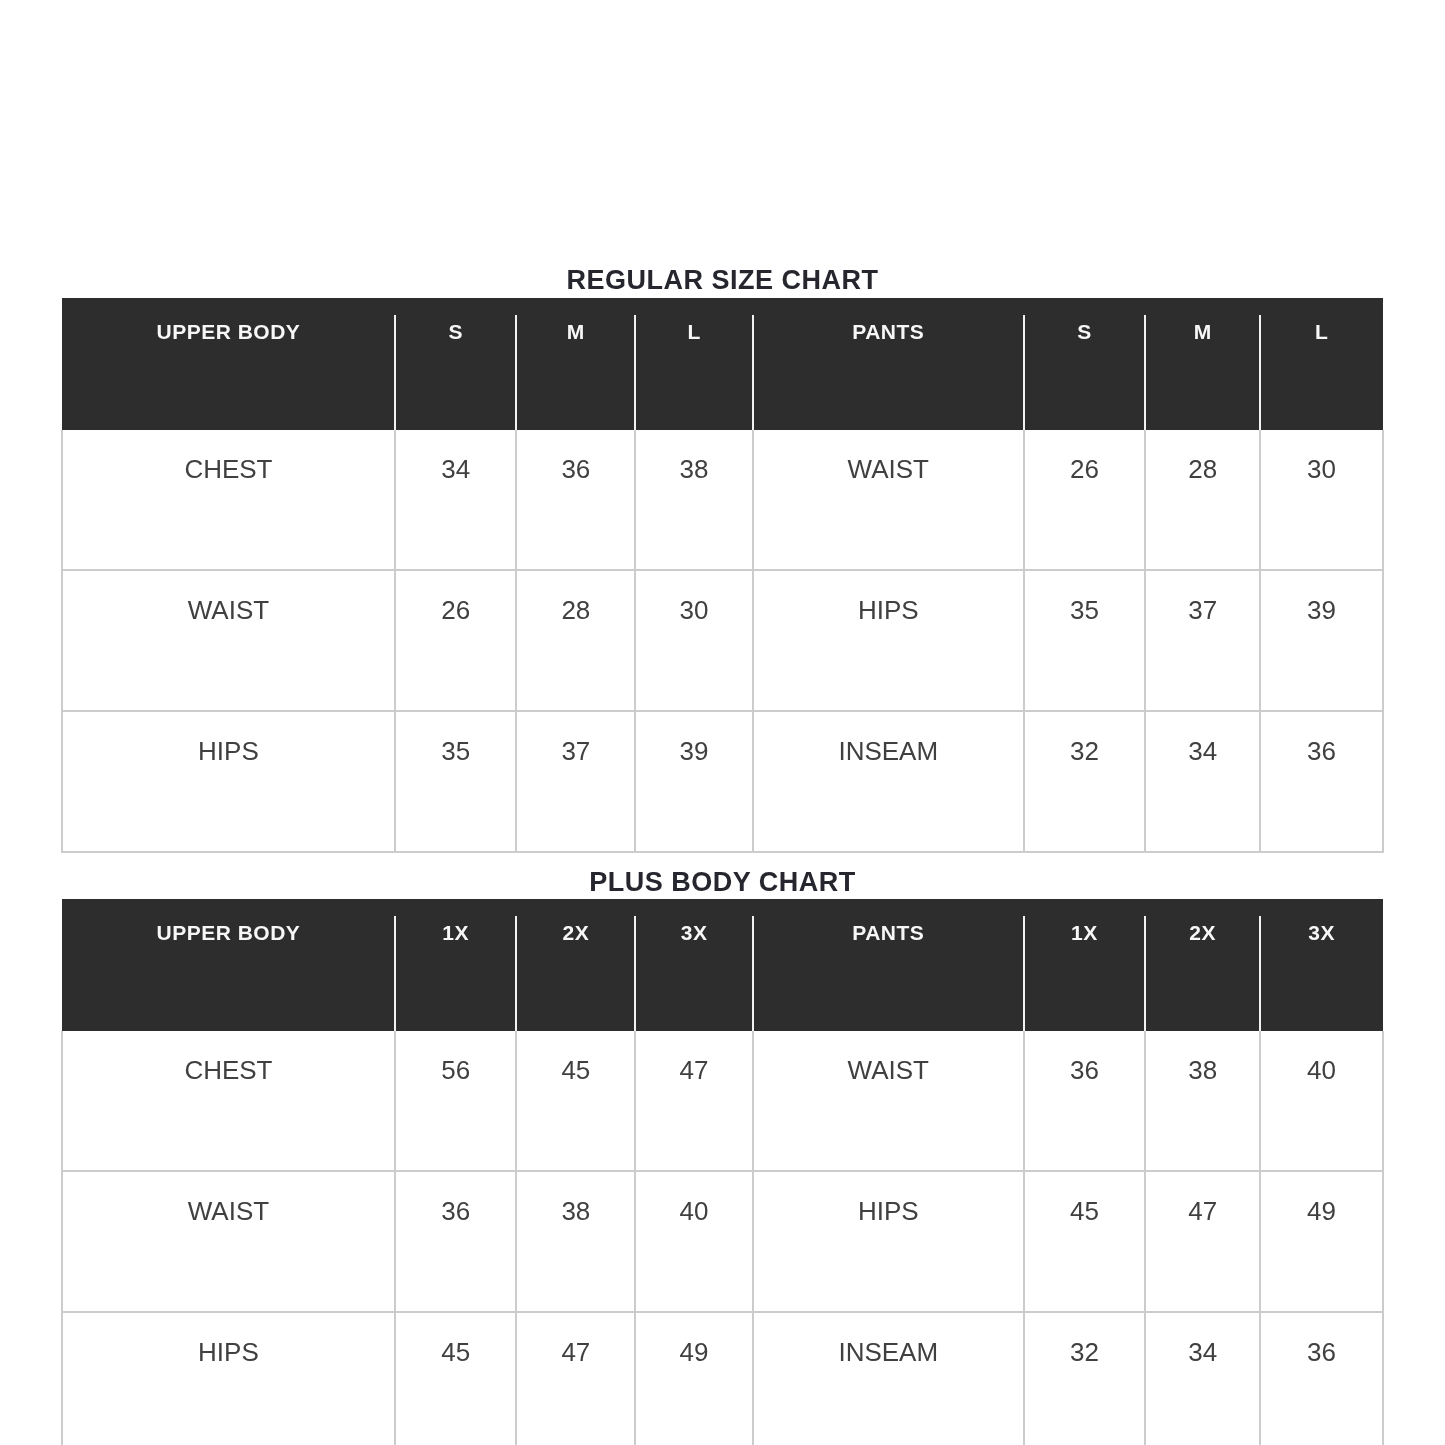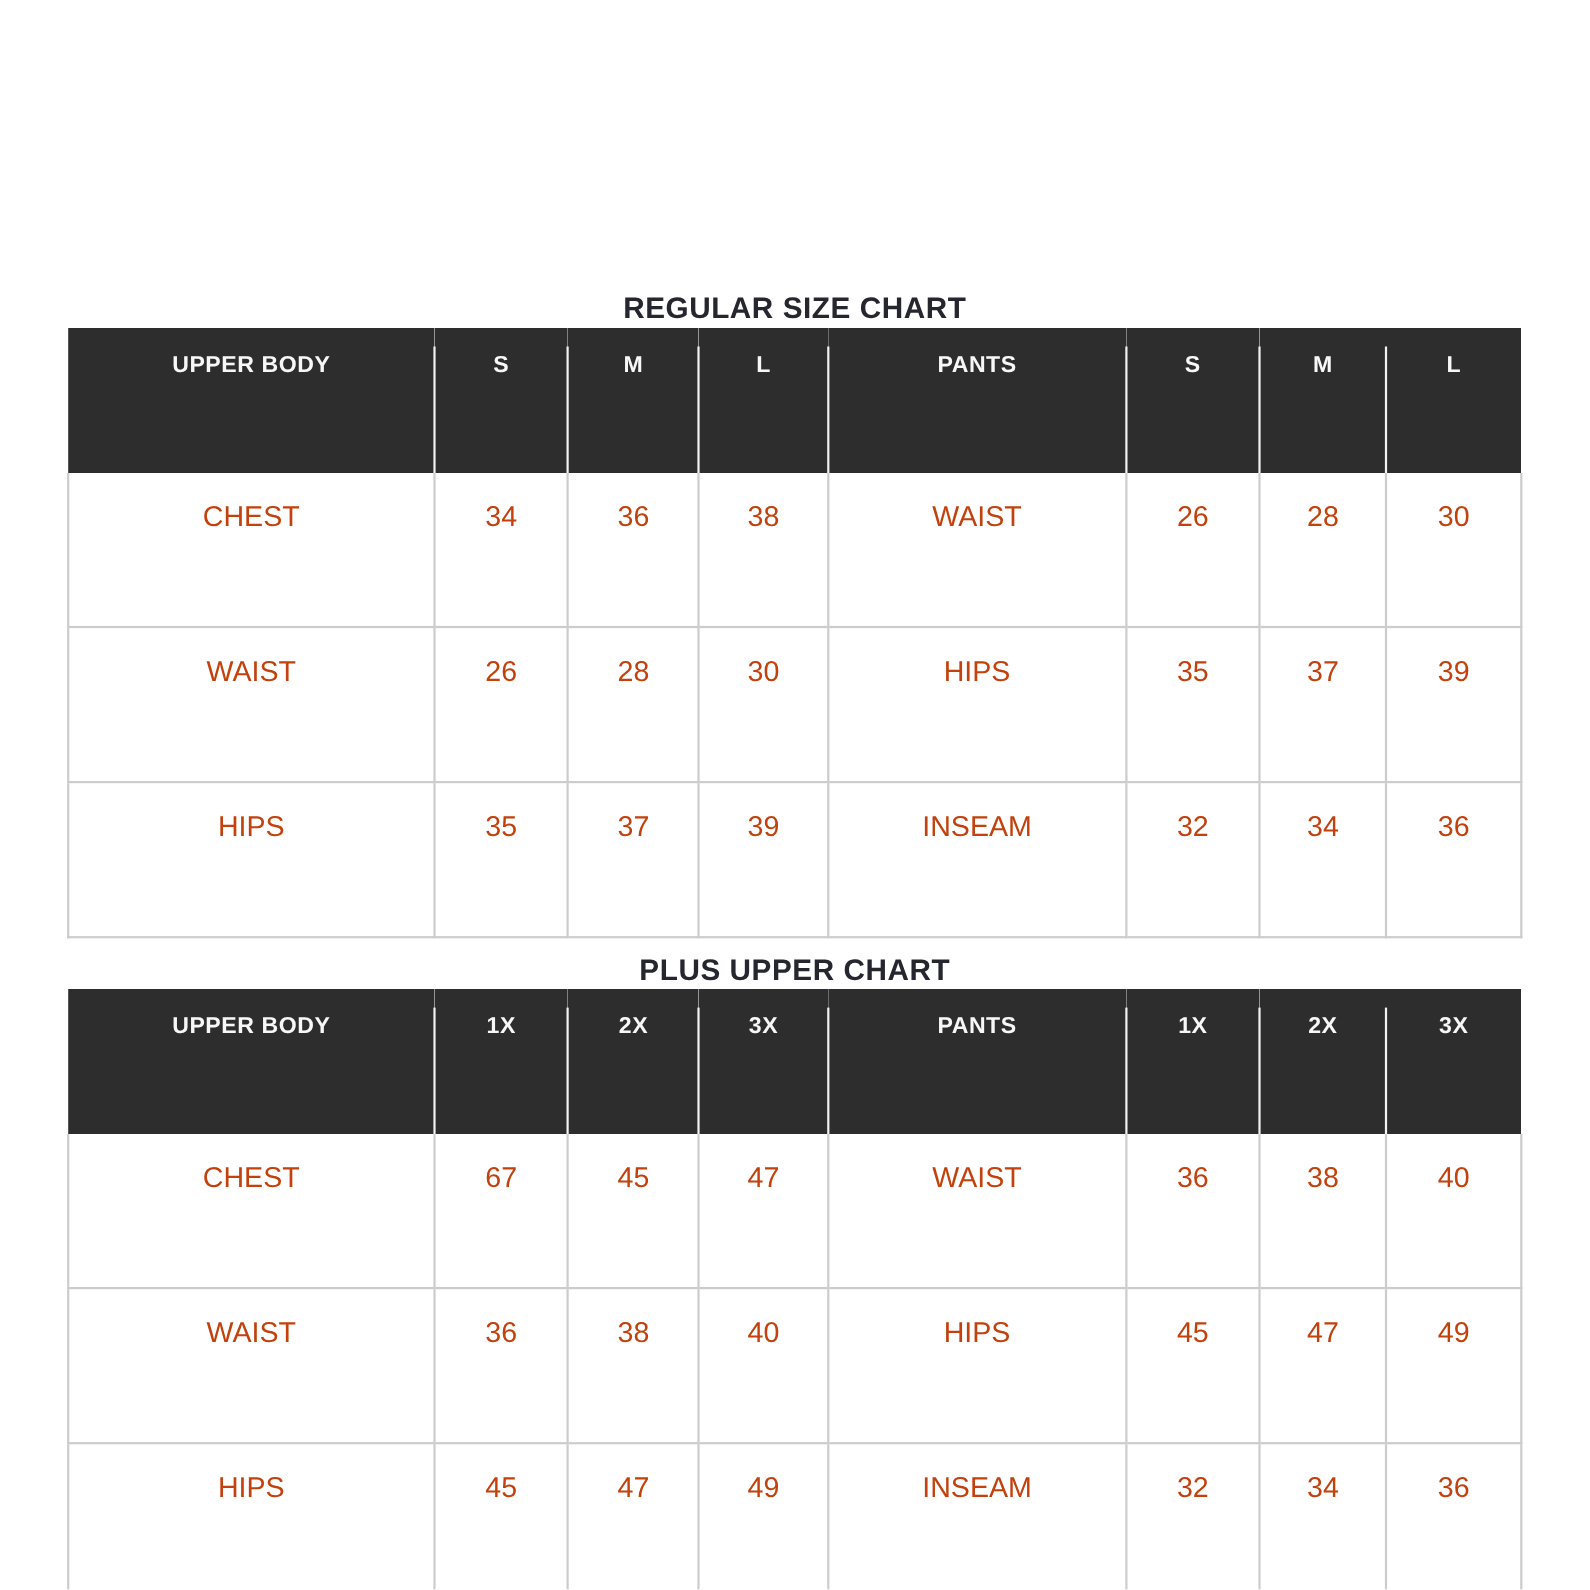--- a/index.html
+++ b/index.html
@@ -59,21 +59,21 @@
     content: "";
     position: absolute;
     left: -1px;
     top: 17px;
     bottom: 0;
     width: 2px;
     background: #f2f2f2;
   }
   table.size-table tbody td {
     background: #ffffff;
-    color: #c2410c;
+    color: #404040;
     font-size: 26px;
     height: 115px;
     vertical-align: top;
     padding: 0;
     padding-top: 24px;
     text-align: center;
     border: 2px solid #cccccc;
   }
   table.size-table tbody tr:first-child td {
     border-top: none;
@@ -144,21 +144,21 @@
             <td>INSEAM</td>
             <td>32</td>
             <td>34</td>
             <td>36</td>
           </tr>
         </tbody>
       </table>
     </div>
 
     <div>
-      <div class="chart-title second">PLUS UPPER CHART</div>
+      <div class="chart-title second">PLUS BODY CHART</div>
       <table class="size-table">
         <colgroup>
           <col style="width:25.2%">
             <col style="width:9.2%">
             <col style="width:9.0%">
             <col style="width:8.9%">
           <col style="width:20.5%">
             <col style="width:9.2%">
             <col style="width:8.7%">
             <col style="width:9.3%">
@@ -171,21 +171,21 @@
             <th>3X</th>
             <th>PANTS</th>
             <th>1X</th>
             <th>2X</th>
             <th>3X</th>
           </tr>
         </thead>
         <tbody>
           <tr>
             <td>CHEST</td>
-            <td>67</td>
+            <td>56</td>
             <td>45</td>
             <td>47</td>
             <td>WAIST</td>
             <td>36</td>
             <td>38</td>
             <td>40</td>
           </tr>
           <tr>
             <td>WAIST</td>
             <td>36</td>

